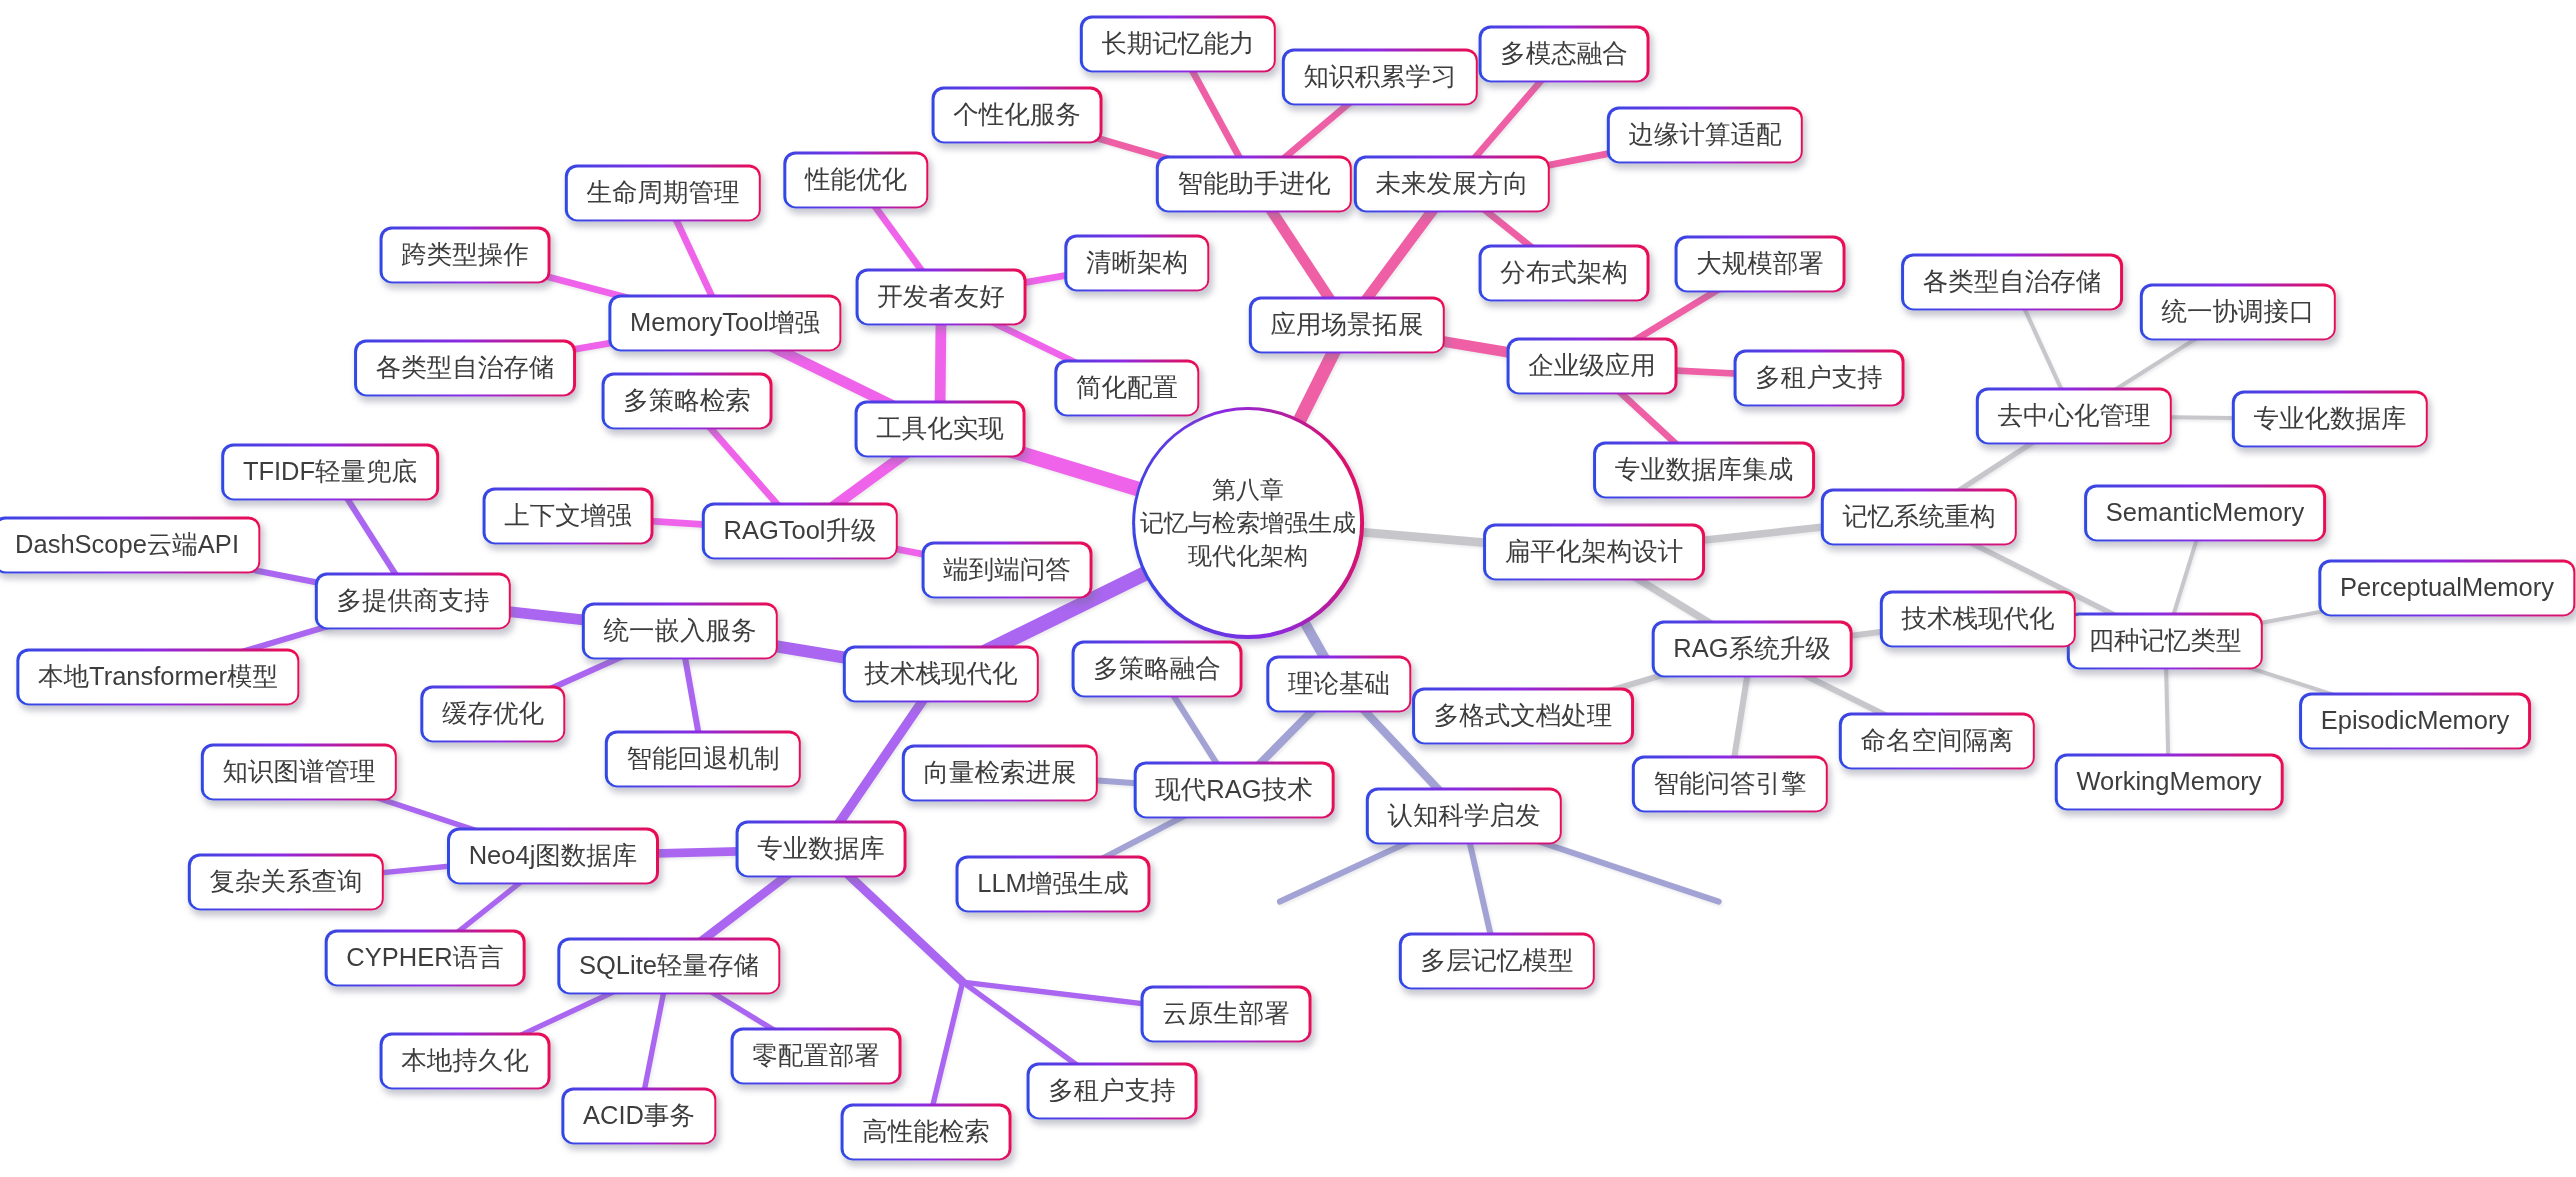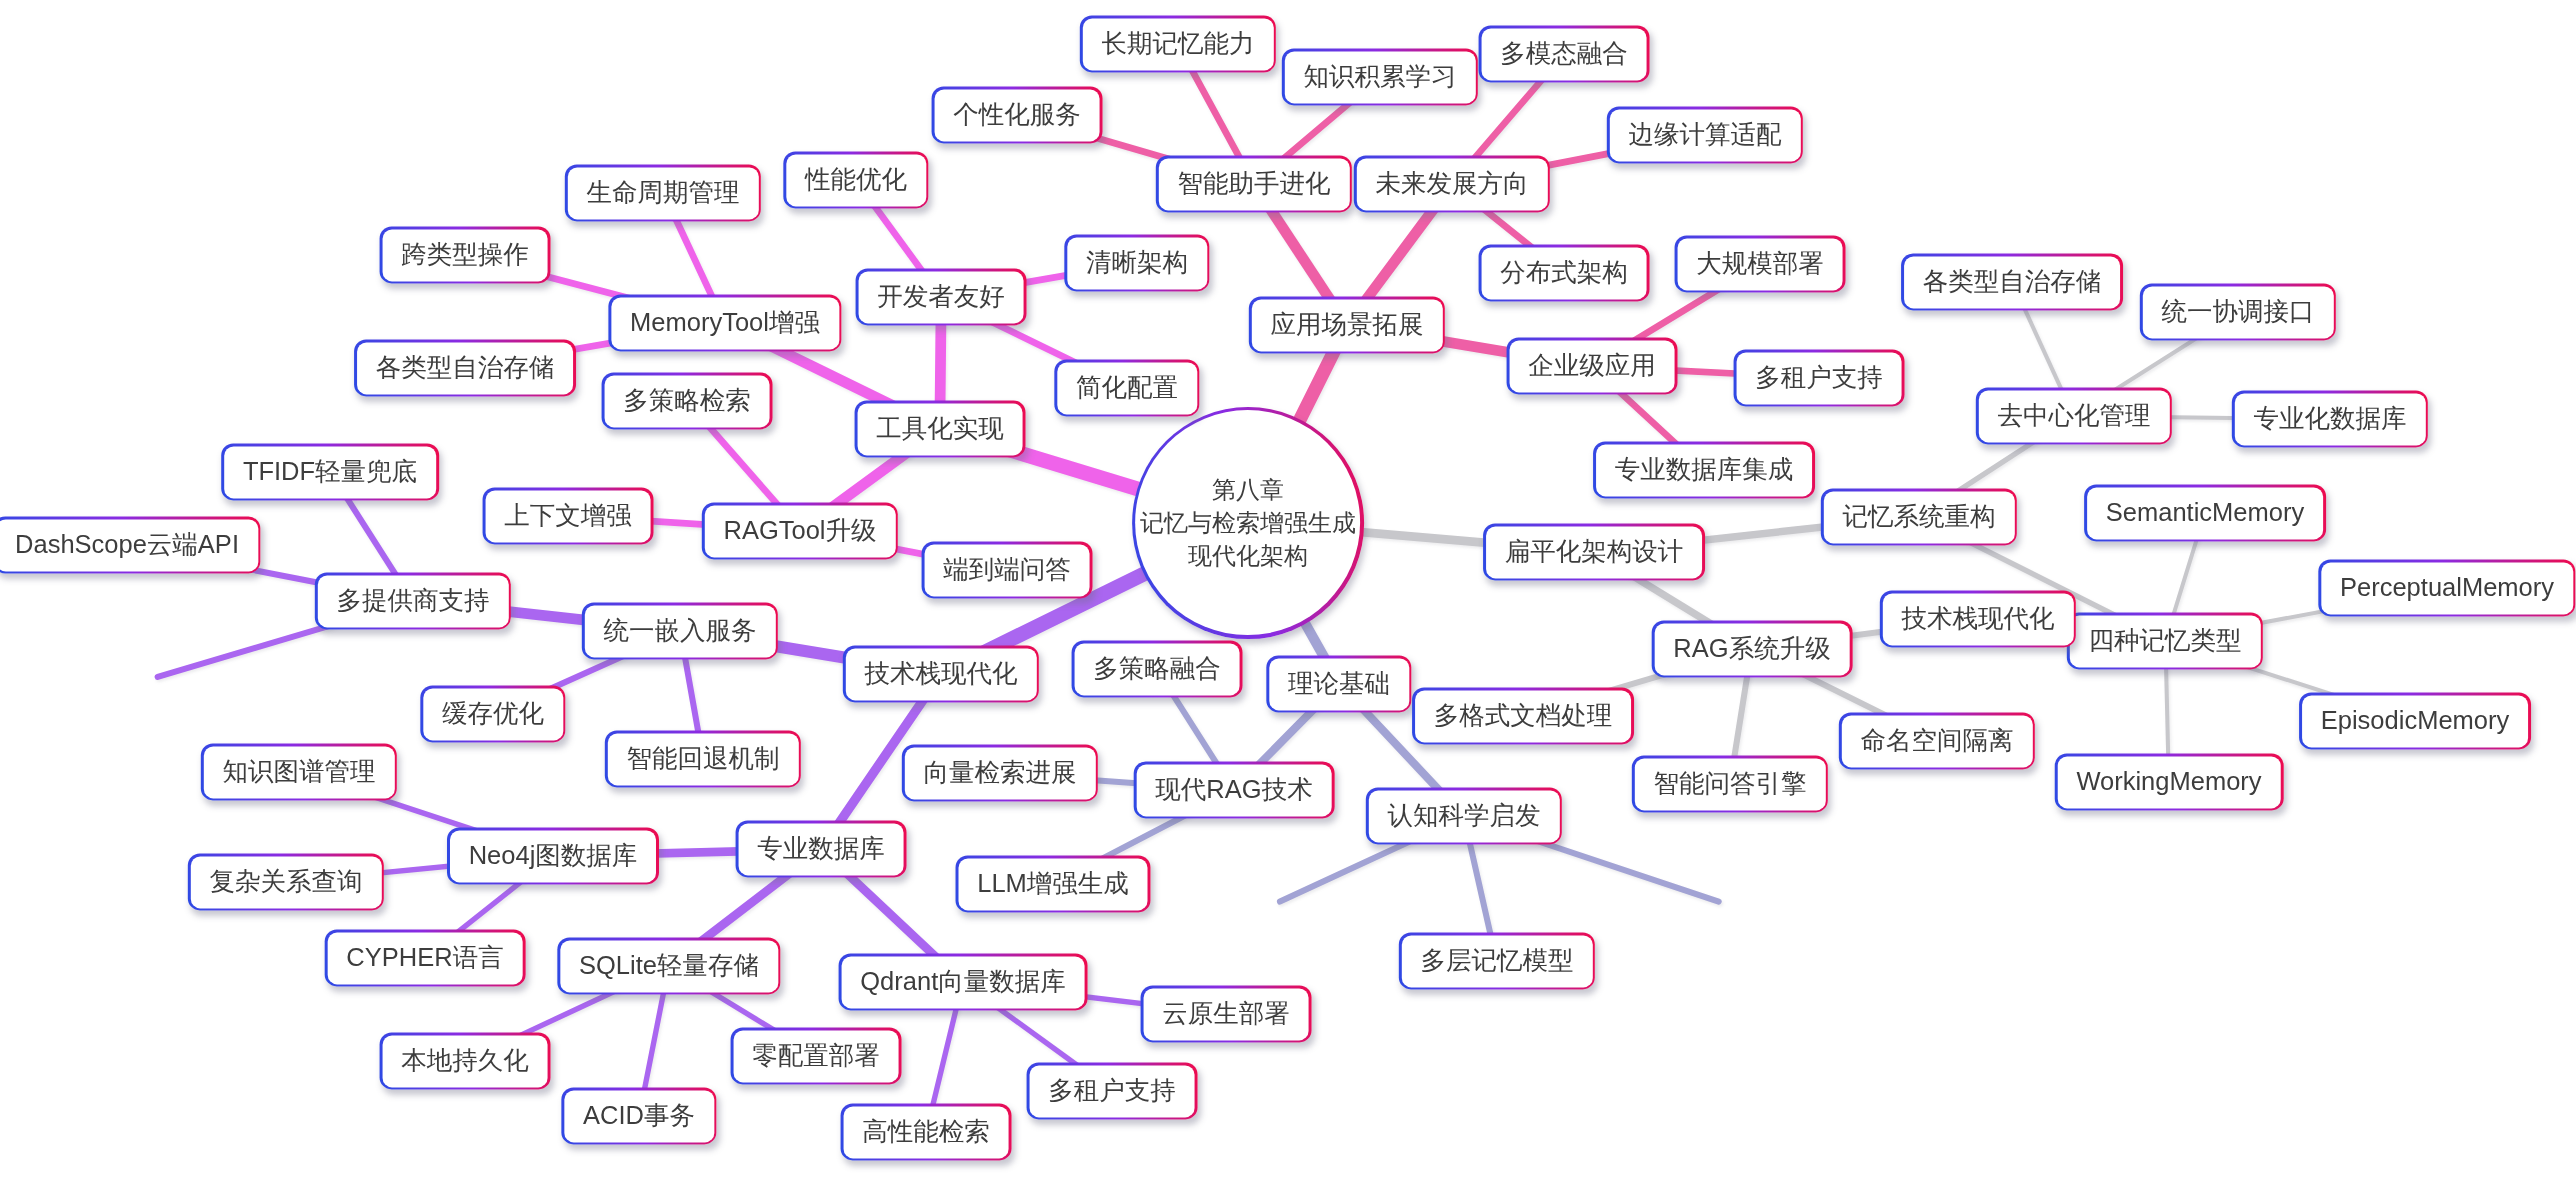--- a/index.html
+++ b/index.html
@@ -208,20 +208,23 @@
     </div>
 <div class="node" style="left:413px;top:601px">
       <div class="in">多提供商支持</div>
     </div>
 <div class="node" style="left:330px;top:472px">
       <div class="in">TFIDF轻量兜底</div>
     </div>
 <div class="node" style="left:127px;top:545px">
       <div class="in">DashScope云端API</div>
     </div>
+<div class="node" style="left:158px;top:677px">
+      <div class="in">本地Transformer模型</div>
+    </div>
 <div class="node" style="left:493px;top:714px">
       <div class="in">缓存优化</div>
     </div>
 <div class="node" style="left:703px;top:759px">
       <div class="in">智能回退机制</div>
     </div>
 <div class="node" style="left:821px;top:849px">
       <div class="in">专业数据库</div>
     </div>
 <div class="node" style="left:553px;top:856px">
@@ -241,23 +244,20 @@
     </div>
 <div class="node" style="left:465px;top:1061px">
       <div class="in">本地持久化</div>
     </div>
 <div class="node" style="left:639px;top:1116px">
       <div class="in">ACID事务</div>
     </div>
 <div class="node" style="left:816px;top:1056px">
       <div class="in">零配置部署</div>
     </div>
-<div class="node" style="left:963px;top:982px">
-      <div class="in">Qdrant向量数据库</div>
-    </div>
 <div class="node" style="left:1226px;top:1014px">
       <div class="in">云原生部署</div>
     </div>
 <div class="node" style="left:1112px;top:1091px">
       <div class="in">多租户支持</div>
     </div>
 <div class="node" style="left:926px;top:1132px">
       <div class="in">高性能检索</div>
     </div>
 

